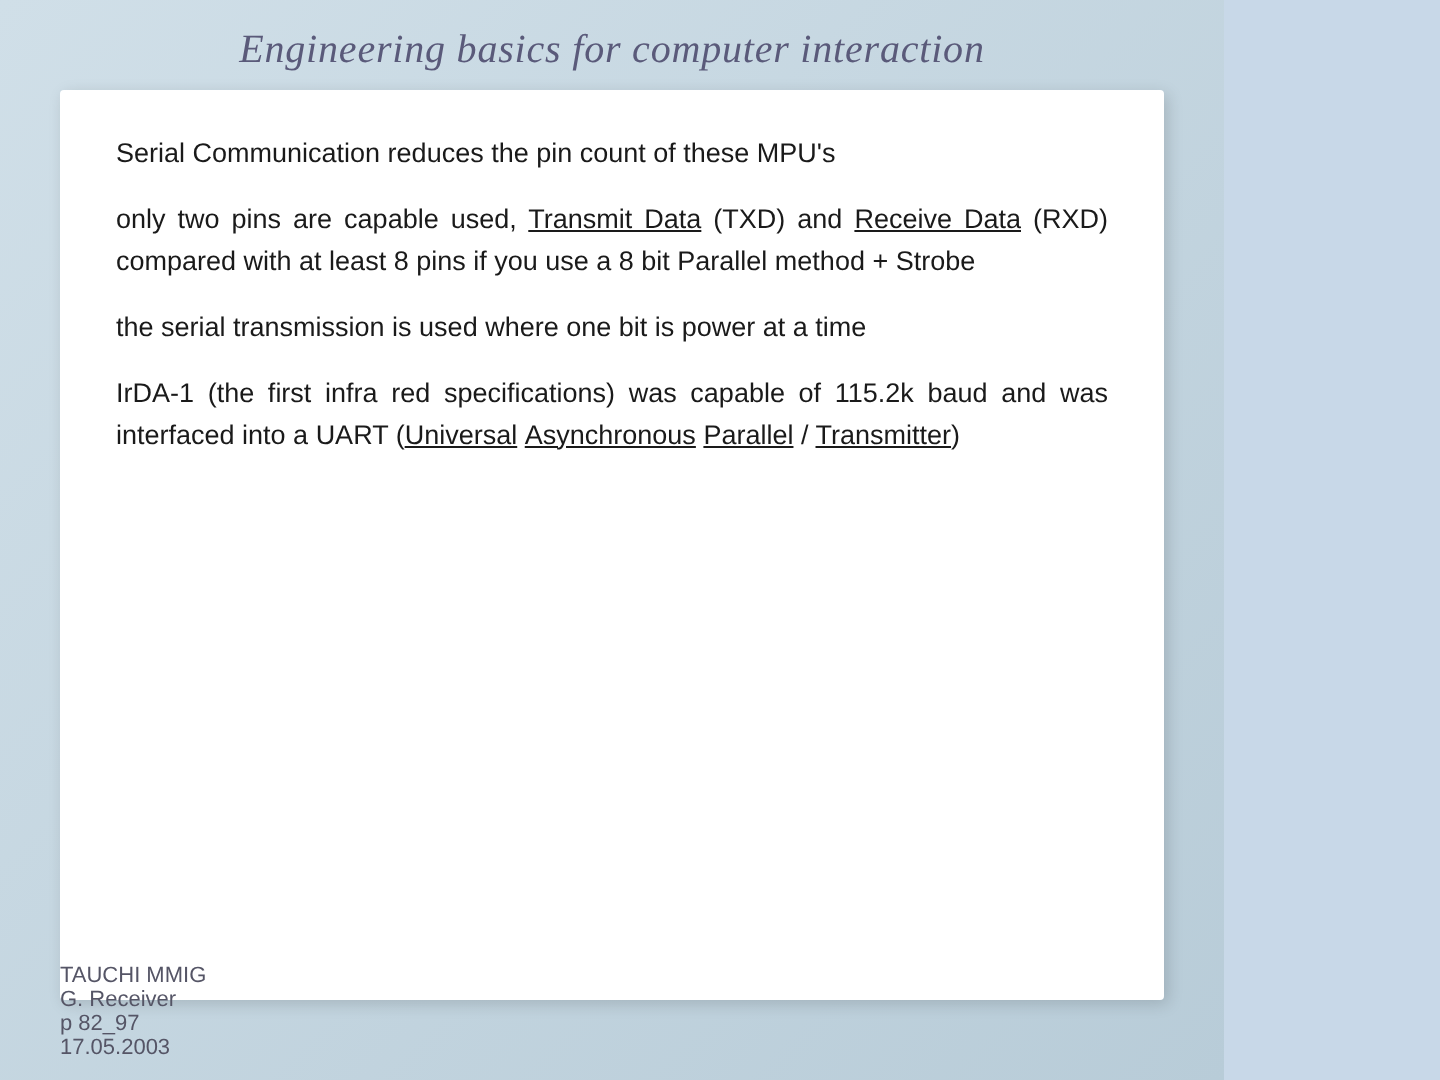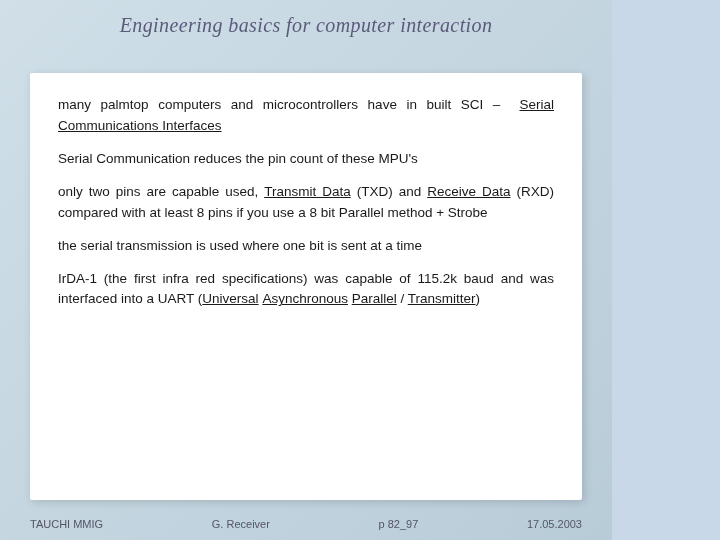--- a/index.html
+++ b/index.html
@@ -12,21 +12,20 @@
       overflow: hidden;
     }
 
     .slide {
       width: 612px;
       height: 540px;
       background: linear-gradient(135deg, #d0dfe8 0%, #b8ccd8 100%);
       position: relative;
       display: flex;
       flex-direction: column;
-      gap: 28px;
     }
 
     .header {
       width: 100%;
       padding: 14px 30px 8px 30px;
       text-align: center;
     }
 
     .header-title {
       font-style: italic;
@@ -62,44 +61,42 @@
     .footer {
       position: absolute;
       bottom: 10px;
       left: 30px;
       right: 30px;
       display: flex;
       justify-content: space-between;
       font-size: 11px;
       color: #555566;
       font-family: Arial, sans-serif;
+      flex-direction: column;
     }
   </style>
 </head>
 <body>
 
 <div class="slide">
 
   <div class="header">
     <span class="header-title">Engineering basics for computer interaction</span>
   </div>
 
   <div class="content">
 
-    <p class="paragraph">
-      <span>many palmtop computers and microcontrollers have in built SCI – &nbsp;</span><span class="underline">Serial Communications Interfaces</span>
-    </p>
 
     <p class="paragraph">Serial Communication reduces the pin count of these MPU's</p>
 
     <p class="paragraph">
       <span>only two pins are capable used, </span><span class="underline">Transmit Data</span><span> (TXD) and </span><span class="underline">Receive Data</span><span> (RXD) compared with at least 8 pins if you use a 8 bit Parallel method + Strobe</span>
     </p>
 
-    <p class="paragraph">the serial transmission is used where one bit is sent at a time</p>
+    <p class="paragraph">the serial transmission is used where one bit is power at a time</p>
 
     <p class="paragraph">
       <span>IrDA-1 (the first infra red specifications) was capable of 115.2k baud and was interfaced into a UART (</span><span class="underline">Universal</span><span>&nbsp;</span><span class="underline">Asynchronous</span><span>&nbsp;</span><span class="underline">Parallel</span><span> / </span><span class="underline">Transmitter</span><span>)</span>
     </p>
 
 
   </div>
 
   <div class="footer">
     <span>TAUCHI MMIG</span>

